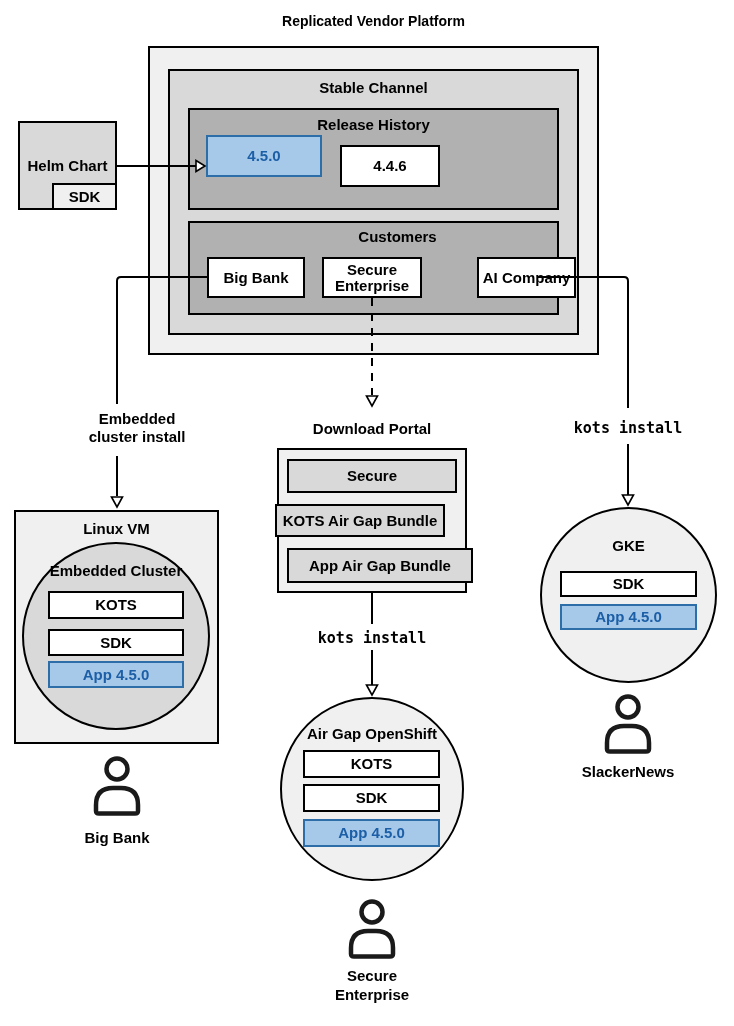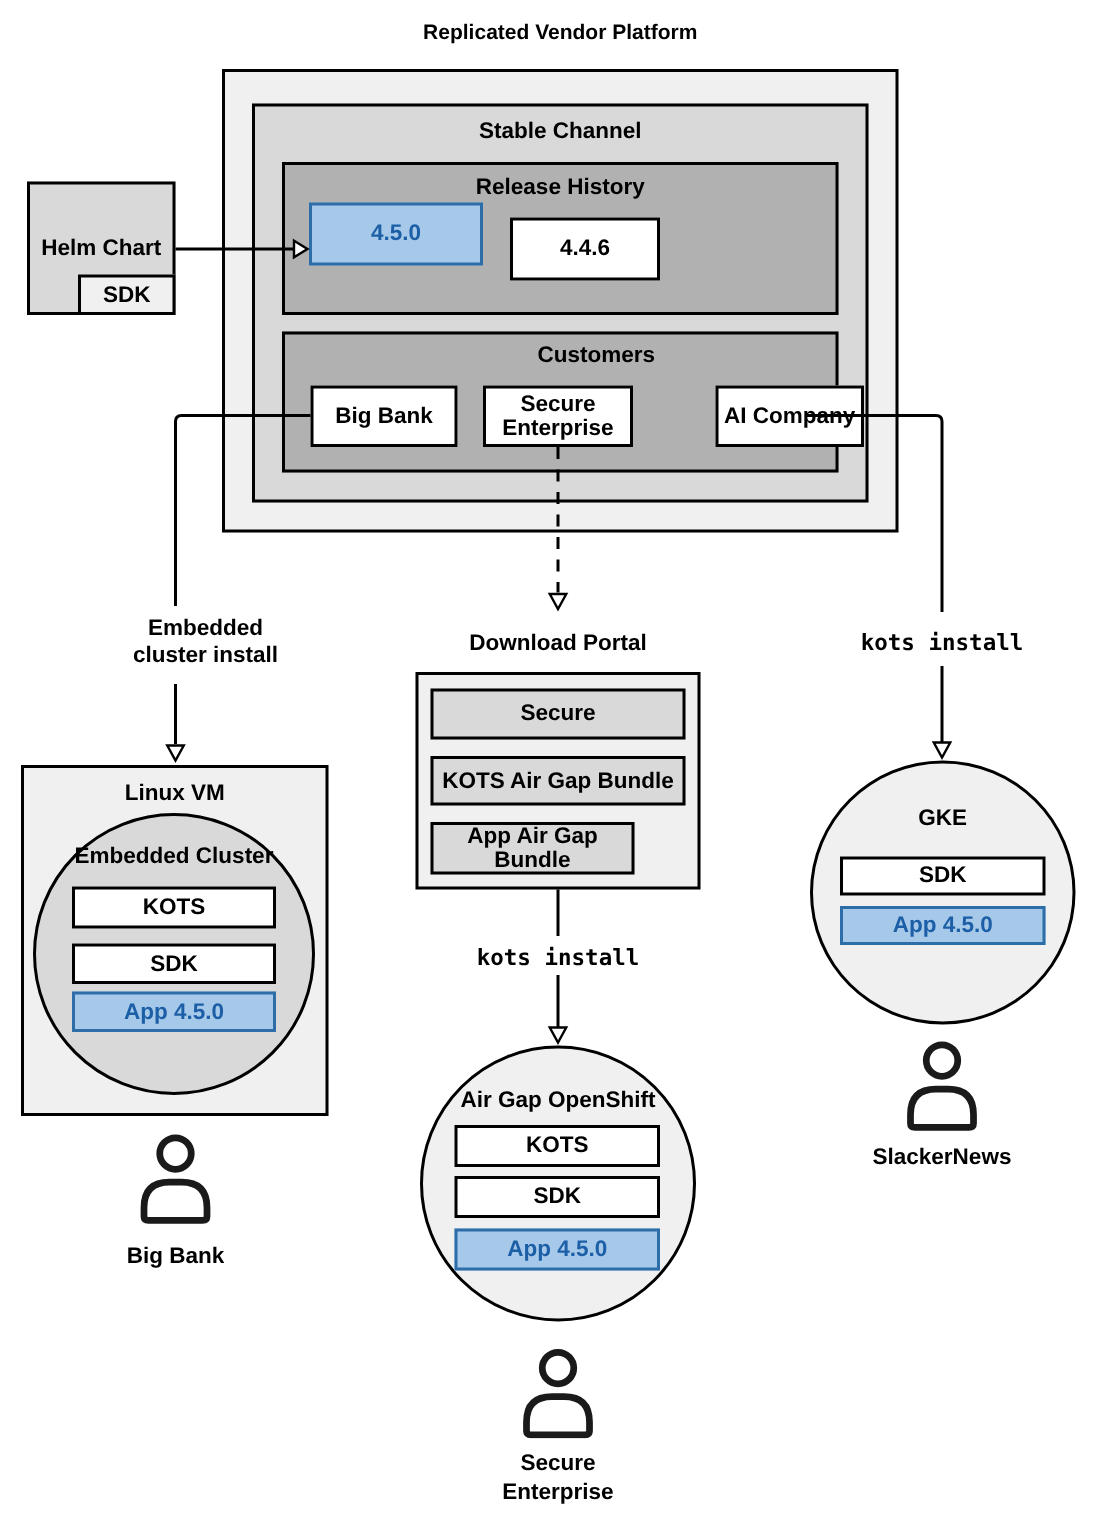--- a/index.html
+++ b/index.html
@@ -57,22 +57,22 @@
   <div class="abs lbl" style="left:18px;top:158px;width:99px;">Helm Chart</div>
   <div class="abs box fill-light lbl" style="left:52px;top:183px;width:65px;height:27px;">SDK</div>
 
   <div class="abs lbl" style="left:57px;top:410px;width:120px;line-height:18px;margin-left:20px;">Embedded cluster install</div>
   <div class="abs mono" style="left:558px;top:419px;width:140px;">kots install</div>
   <div class="abs mono" style="left:302px;top:629px;width:140px;">kots install</div>
 
   <div class="abs lbl" style="left:302px;top:421px;width:140px;">Download Portal</div>
   <div class="abs box fill-light" style="left:277px;top:448px;width:190px;height:145px;"></div>
   <div class="abs box fill-mid lbl" style="left:287px;top:459px;width:170px;height:34px;">Secure</div>
-  <div class="abs box fill-mid lbl" style="left:287px;top:504px;width:170px;height:33px;">KOTS Air Gap Bundle</div>
-  <div class="abs box fill-mid lbl" style="left:287px;top:548px;width:136px;height:35px;">App Air Gap Bundle</div>
+  <div class="abs box fill-mid lbl" style="left:275px;top:504px;width:170px;height:33px;">KOTS Air Gap Bundle</div>
+  <div class="abs box fill-mid lbl" style="left:287px;top:548px;width:186px;height:35px;">App Air Gap Bundle</div>
 
   <div class="abs box fill-light" style="left:14px;top:510px;width:205px;height:234px;"></div>
   <div class="abs lbl" style="left:14px;top:521px;width:205px;">Linux VM</div>
   <div class="abs circle fill-mid" style="left:22px;top:542px;width:188px;height:188px;"></div>
   <div class="abs lbl" style="left:22px;top:563px;width:188px;">Embedded Cluster</div>
   <div class="abs box fill-white lbl" style="left:48px;top:591px;width:136px;height:28px;">KOTS</div>
   <div class="abs box fill-white lbl" style="left:48px;top:629px;width:136px;height:27px;">SDK</div>
   <div class="abs box fill-blue lbl" style="left:48px;top:661px;width:136px;height:27px;">App 4.5.0</div>
 
   <div class="abs circle fill-light" style="left:540px;top:507px;width:177px;height:176px;"></div>

